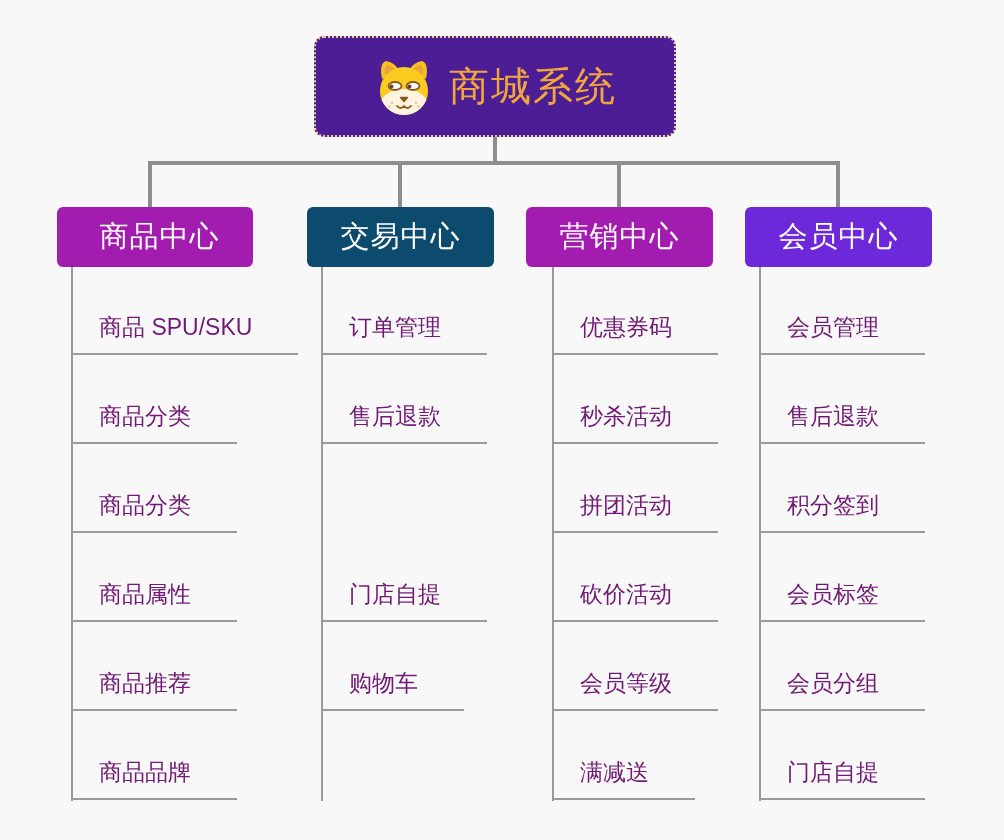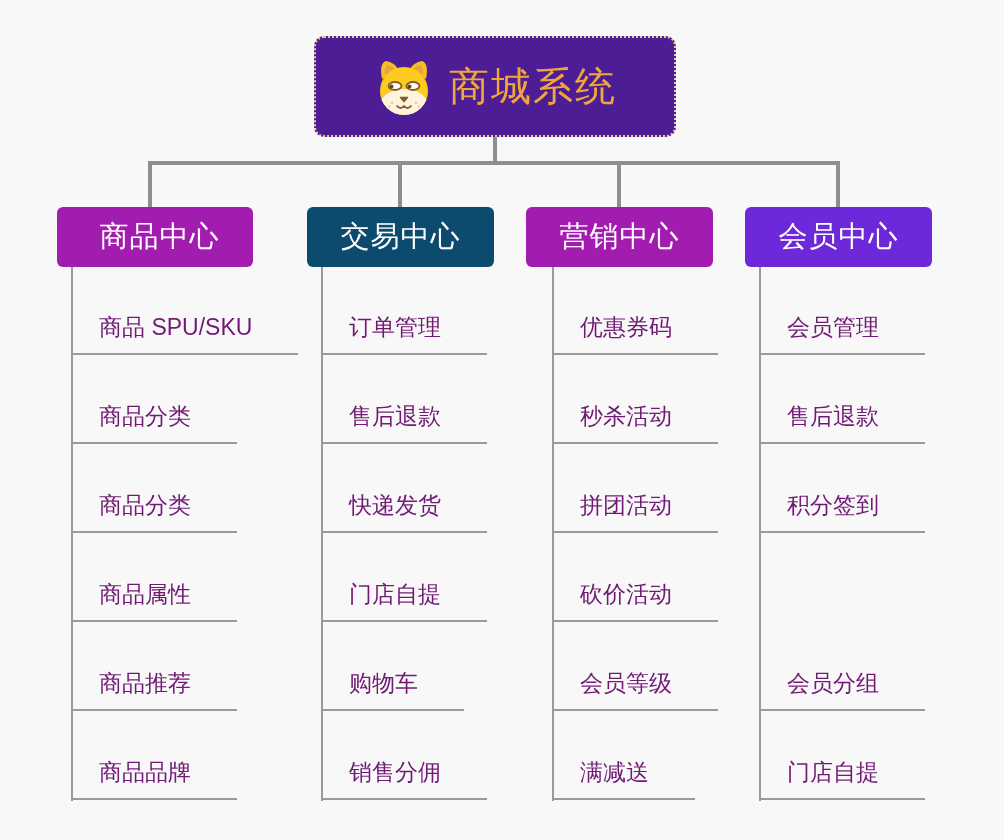--- a/index.html
+++ b/index.html
@@ -90,38 +90,37 @@
     <div class="child-item r3">商品分类</div>
     <div class="child-item r4">商品属性</div>
     <div class="child-item r5">商品推荐</div>
     <div class="child-item r6">商品品牌</div>
   </div>
 
   <div class="col c2">
     <div class="vline"></div>
     <div class="child-item r1">订单管理</div>
     <div class="child-item r2">售后退款</div>
-    <div class="child-item r3">快递发货</div>
     <div class="child-item r4">门店自提</div>
     <div class="child-item r5">购物车</div>
-    <div class="child-item r6">销售分佣</div>
   </div>
 
   <div class="col c3">
     <div class="vline"></div>
     <div class="child-item r1">优惠券码</div>
     <div class="child-item r2">秒杀活动</div>
     <div class="child-item r3">拼团活动</div>
     <div class="child-item r4">砍价活动</div>
     <div class="child-item r5">会员等级</div>
     <div class="child-item r6">满减送</div>
   </div>
 
   <div class="col c4">
     <div class="vline"></div>
     <div class="child-item r1">会员管理</div>
     <div class="child-item r2">售后退款</div>
     <div class="child-item r3">积分签到</div>
+    <div class="child-item r4">会员标签</div>
     <div class="child-item r5">会员分组</div>
     <div class="child-item r6">门店自提</div>
   </div>
 
 </div>
 
 </body></html>

